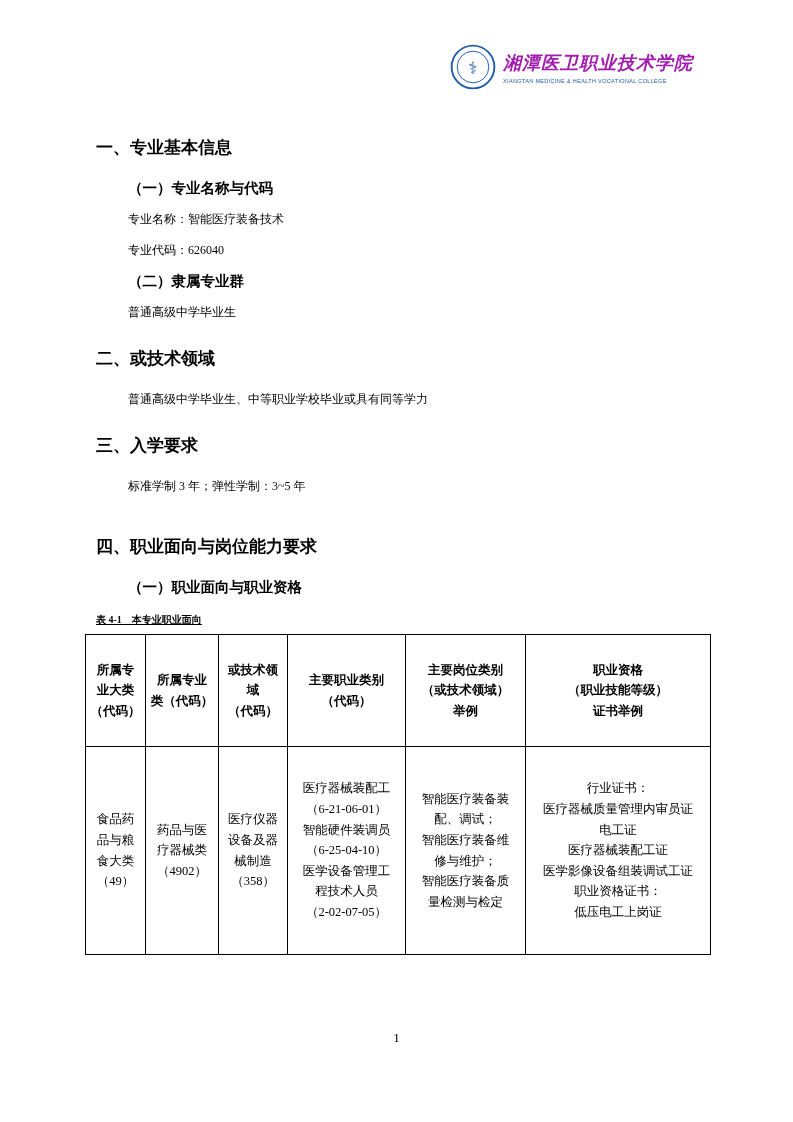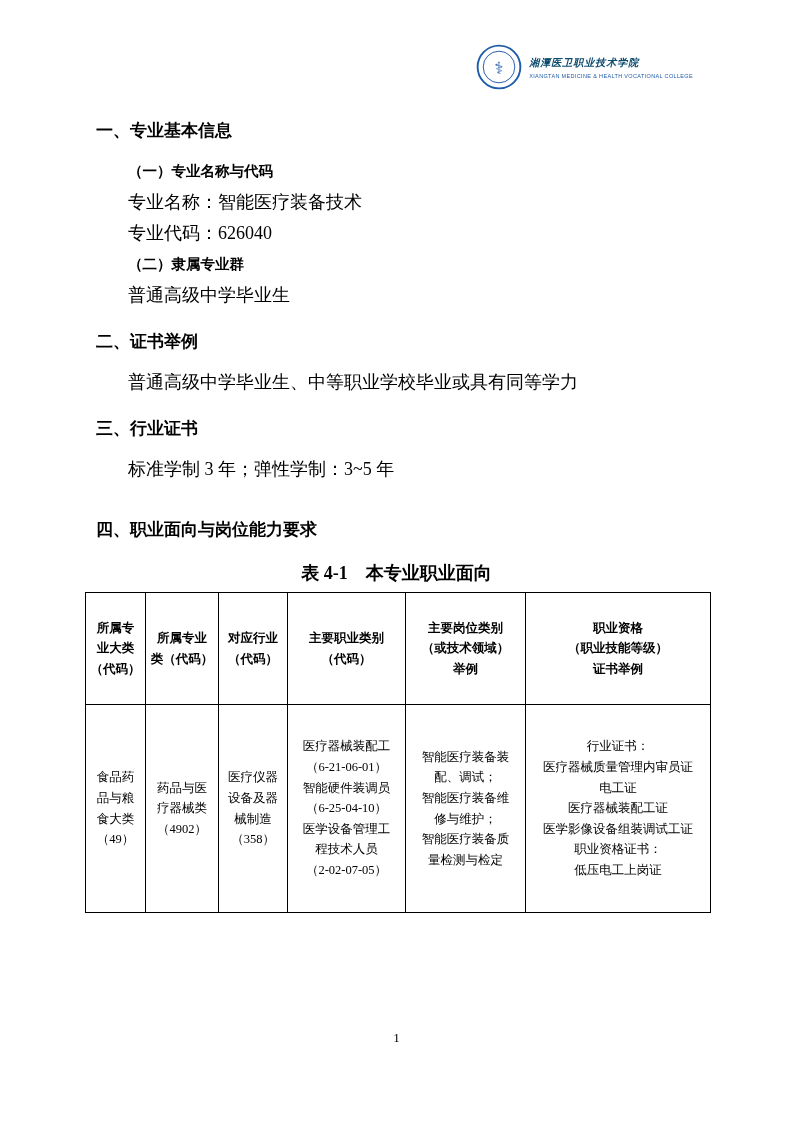--- a/index.html
+++ b/index.html
@@ -23,67 +23,68 @@
     display: flex;
     align-items: center;
     gap: 7px;
   }
   .logo-emblem { width: 46px; height: 46px; flex: 0 0 auto; }
   .logo-text { display: flex; flex-direction: column; justify-content: center; }
   .logo-cn {
     font-family: "Liberation Serif", serif;
     font-style: italic;
     font-weight: bold;
-    color: #0c4a6e;
-    font-size: 10px;
+    color: #a21caf;
+    font-size: 18px;
     letter-spacing: 1px;
     white-space: nowrap;
   }
   .logo-en {
     color: #1f5ca9;
     font-family: "Liberation Sans", sans-serif;
     font-size: 5.5px;
     letter-spacing: 0.35px;
     margin-top: 3px;
     white-space: nowrap;
   }
 
   
-  .content { padding: 120px 96px 0 96px; }
+  .content { padding: 120px 96px 0 96px; margin-top: 17px; }
 
   .sec {
     font-family: "Liberation Sans", sans-serif;
     font-weight: bold;
     font-size: 17px;
     line-height: 22px;
     margin-bottom: 20px;
   }
   .mt26 { margin-top: 26px; }
   .mt40 { margin-top: 40px; }
 
   .sub {
     font-weight: bold;
     font-size: 14.5px;
     line-height: 19px;
     margin-left: 32px;
     margin-bottom: 12px;
   }
   .para {
-    font-size: 18px;
+    font-size: 12px;
     line-height: 19px;
     margin-left: 32px;
     margin-bottom: 12px;
   }
 
   .caption {
     font-weight: bold;
-    font-size: 18px;
-    text-align: center;
+    font-size: 10px;
+    text-align: left;
     margin-top: 16px;
     margin-bottom: 7px;
+    text-decoration: underline;
   }
 
   
   table.career {
     border-collapse: collapse;
     table-layout: fixed;
     width: 625px;
     margin-left: -11px;
     padding-left: 16px;
   }
@@ -133,47 +134,48 @@
 
   <div class="content">
 
     <div class="sec">一、专业基本信息</div>
     <div class="sub">（一）专业名称与代码</div>
     <div class="para">专业名称：智能医疗装备技术</div>
     <div class="para">专业代码：626040</div>
     <div class="sub">（二）隶属专业群</div>
     <div class="para">普通高级中学毕业生</div>
 
-    <div class="sec mt26">二、证书举例</div>
+    <div class="sec mt26">二、或技术领域</div>
     <div class="para">普通高级中学毕业生、中等职业学校毕业或具有同等学力</div>
 
-    <div class="sec mt26">三、行业证书</div>
+    <div class="sec mt26">三、入学要求</div>
     <div class="para">标准学制 3 年；弹性学制：3~5 年</div>
 
     <div class="sec mt40">四、职业面向与岗位能力要求</div>
+    <div class="sub">（一）职业面向与职业资格</div>
 
     <div class="caption">表 4-1　本专业职业面向</div>
 
     <table class="career">
       <colgroup>
         <col style="width:60px">
         <col style="width:73px">
         <col style="width:69px">
         <col style="width:118px">
         <col style="width:120px">
         <col style="width:185px">
       </colgroup>
       <thead>
         <tr>
           <th class="pre">所属专
 业大类
 （代码）</th>
           <th class="pre">所属专业
 类（代码）</th>
-          <th class="pre">对应行业
+          <th class="pre">或技术领域
 （代码）</th>
           <th class="pre">主要职业类别
 （代码）</th>
           <th class="pre">主要岗位类别
 （或技术领域）
 举例</th>
           <th class="pre">职业资格
 （职业技能等级）
 证书举例</th>
         </tr>

